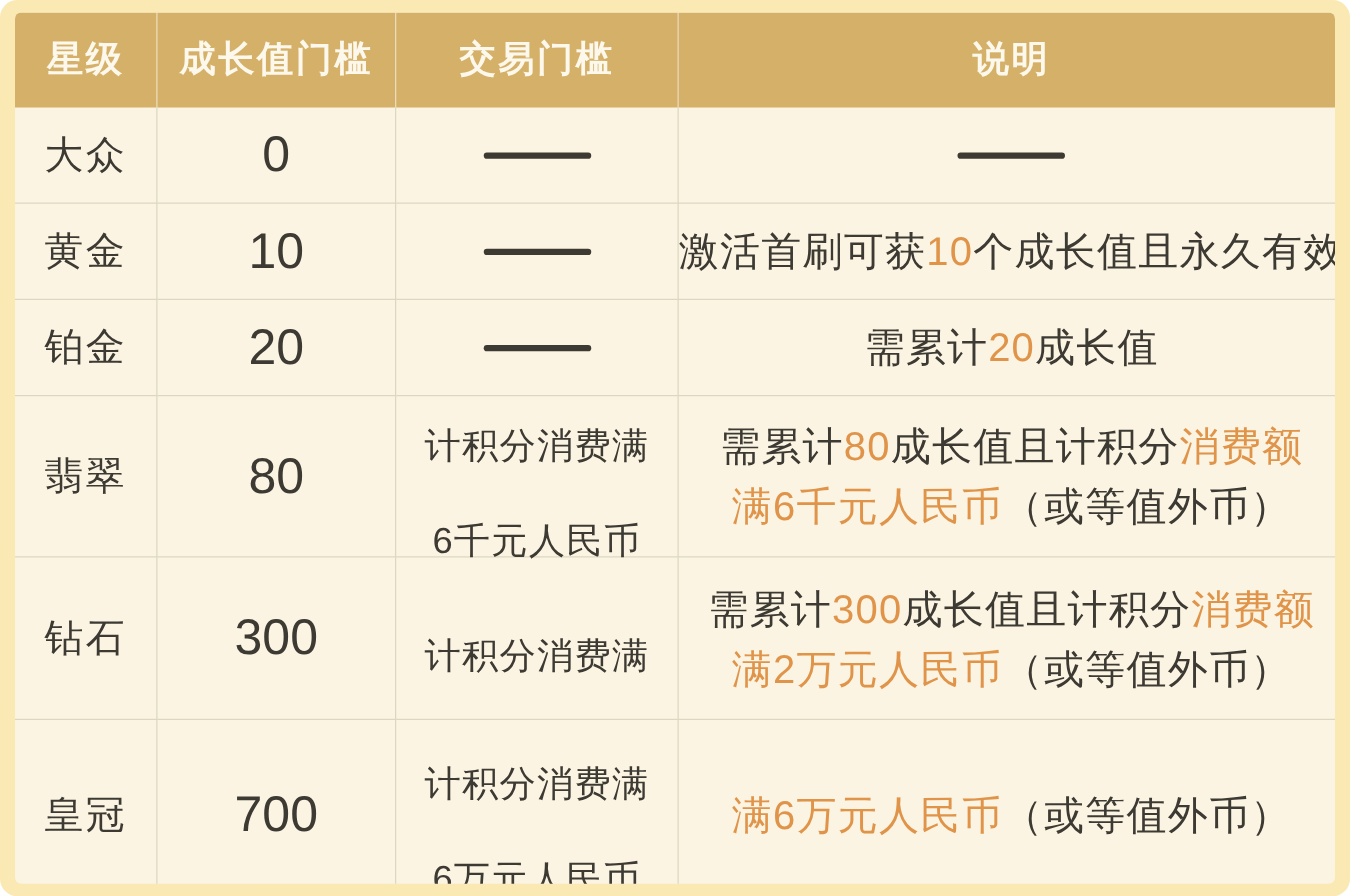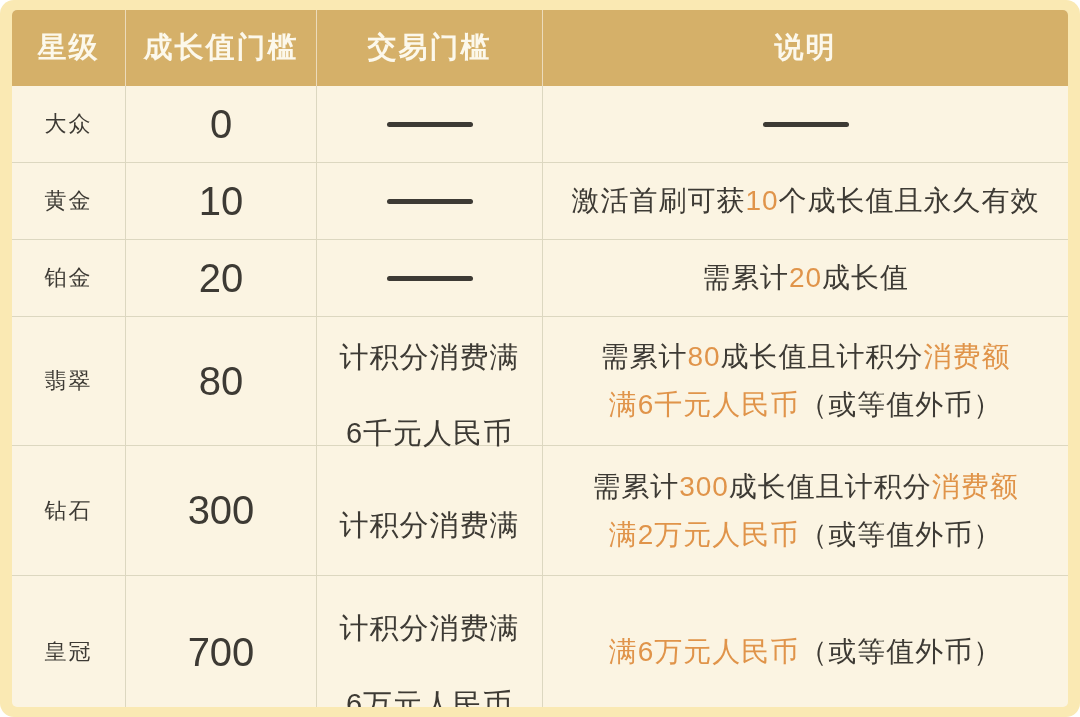--- a/index.html
+++ b/index.html
@@ -35,23 +35,23 @@
     box-sizing:border-box;text-align:center;
   }
   .cell.c1,.cell.c2,.cell.c3{border-right:1px solid var(--grid-line);}
   .cell.body{border-bottom:1px solid var(--grid-line);}
   .tbl > .cell.body:nth-last-child(-n+4){border-bottom:none;}
   .cell.head{
     background:var(--header-bg);color:var(--header-text);
     font-size:29px;font-weight:bold;letter-spacing:2px;
   }
   .cell.head.c1,.cell.head.c2,.cell.head.c3{border-right:1px solid var(--header-line);}
-  .lvl{font-size:22px;letter-spacing:2px;}
+  .lvl{font-size:31px;letter-spacing:2px;}
   .num{font-size:40px;}
-  .line{font-size:28px;line-height:48px;letter-spacing:1px;white-space:nowrap;}
+  .line{font-size:32px;line-height:48px;letter-spacing:1px;white-space:nowrap;}
   .cell.c3 .line{font-size:29px;margin-top:28px;}
   .hl{color:var(--highlight);}
   .dash{
     width:86px;height:5px;border-radius:3px;background:var(--text);
   }
 </style>
 </head>
 <body>
 
 <div class="card">

